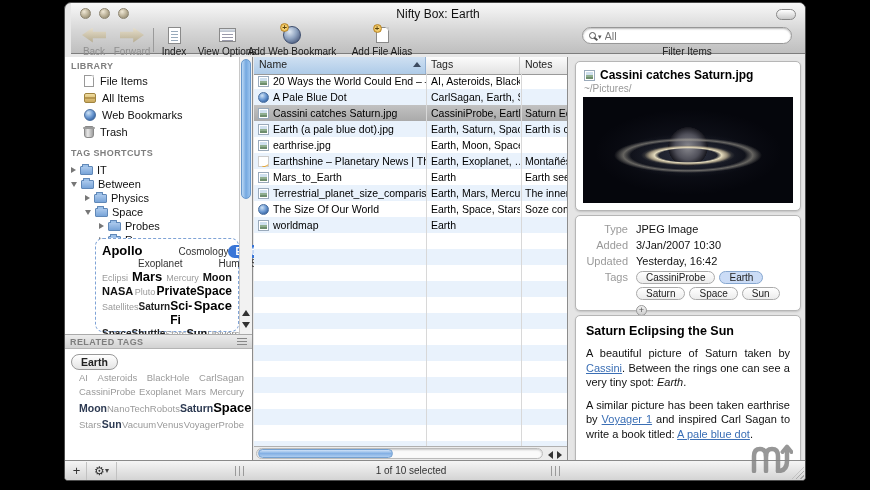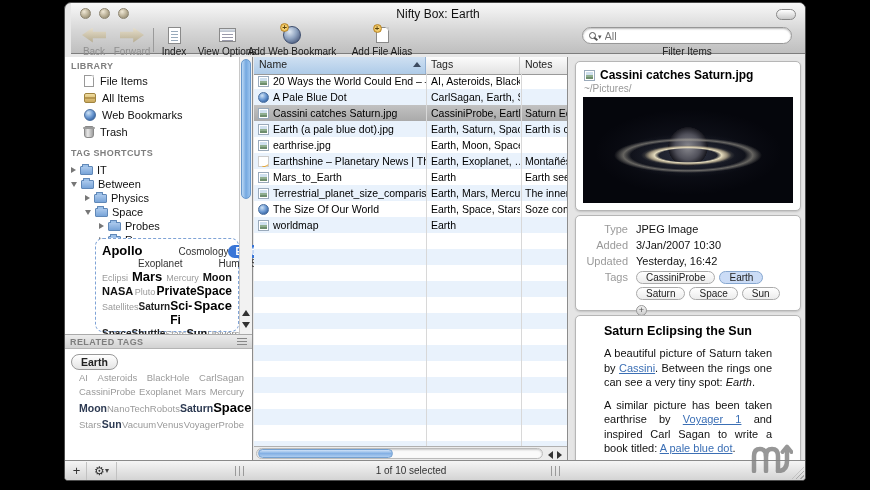--- a/index.html
+++ b/index.html
@@ -198,21 +198,21 @@
   .meta-row { display:flex; margin-bottom:4px; font-size:11px; }
   .meta-label { width:52px; text-align:right; color:#9a9a9a; margin-right:8px; flex:none; }
   .meta-value { color:#111; }
   .meta-pills { display:flex; flex-wrap:wrap; gap:3px 4px; width:152px; }
   .pill { font-size:10px; color:#222; background:linear-gradient(#fff,#ececec); border:1px solid #aaa;
     border-radius:7px; padding:0 9px; height:13px; line-height:12px; }
   .pill.sel { background:#cbdcf6; border-color:#88a8d0; }
   .addtag { width:11px; height:11px; border-radius:50%; background:linear-gradient(#f2f2f2,#ccc);
     border:1px solid #999; color:#555; font-size:9px; line-height:9px; text-align:center;
     margin:2px 0 0 0; }
-  .card3 { top:258px; height:159px; padding:8px 28px; }
+  .card3 { top:258px; height:159px; padding:8px 10px; }
   .note-title { font-size:12.5px; font-weight:bold; color:#000; }
   .note-p { font-size:11px; line-height:14.5px; color:#111; margin-top:8px; text-align:justify; }
   .lnk { color:#3b6fb5; text-decoration:underline; cursor:pointer; }
   .em { font-style:italic; }
 
   
   .statusbar { position:absolute; left:0; right:0; bottom:0; height:20px;
     background:linear-gradient(#f5f5f5,#d4d4d4); border-top:1px solid #8a8a8a; }
   .sb-btn { position:absolute; top:1px; height:18px; text-align:center; color:#333; }
   .plus-btn { left:2px; width:20px; font-size:13px; line-height:17px; border-right:1px solid #c2c2c2; }

